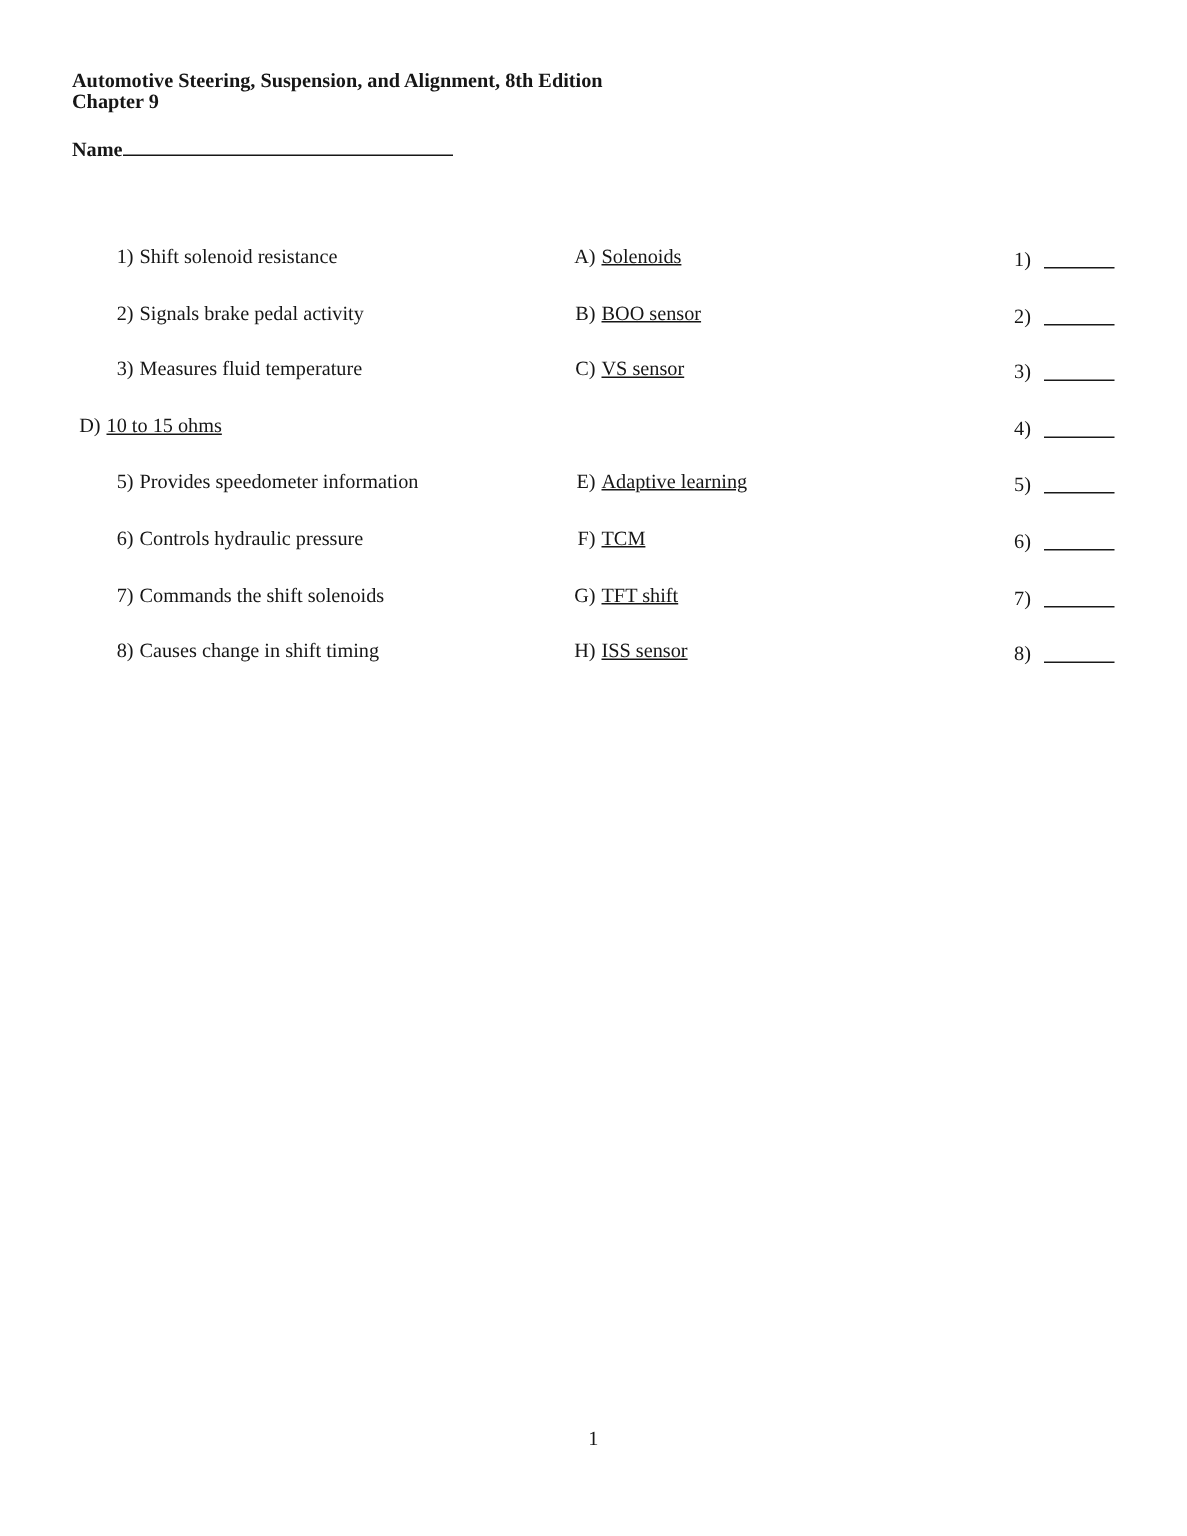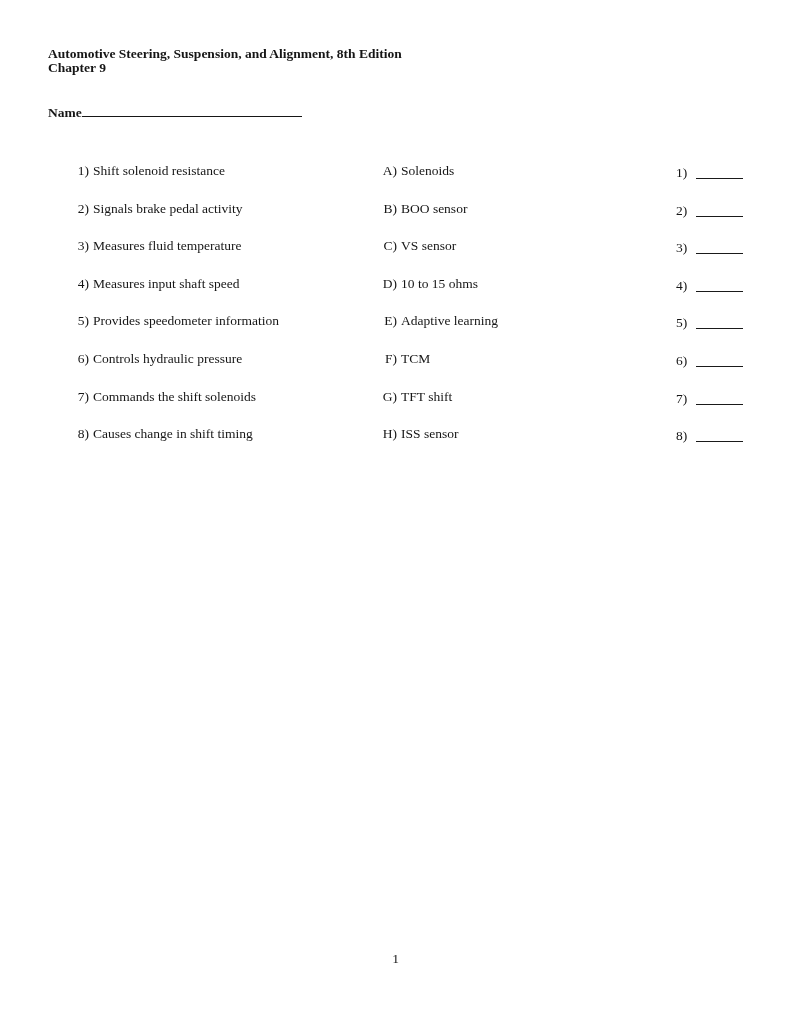--- a/index.html
+++ b/index.html
@@ -20,21 +20,21 @@
     position: absolute;
     left: 48px;
     top: 47px;
     font-size: 13.5px;
     font-weight: bold;
     line-height: 14px;
   }
   .name-row {
     position: absolute;
     left: 48px;
-    top: 103px;
+    top: 90px;
     font-size: 13.5px;
     font-weight: bold;
   }
   .name-line {
     display: inline-block;
     width: 220px;
     height: 13px;
     border-bottom: 1.4px solid #161616;
     vertical-align: baseline;
   }
@@ -60,20 +60,21 @@
     justify-content: space-between;
   }
   .cell-prompt {
     box-sizing: border-box;
     width: 330px;
     padding-left: 26px;
   }
   .cell-option {
     box-sizing: border-box;
     width: 298px;
+    text-decoration: underline;
   }
   .cell-answer {
     box-sizing: border-box;
     width: 82px;
     white-space: nowrap;
   }
   .tag-num {
     display: inline-block;
     width: 15px;
     text-align: right;
@@ -132,21 +133,20 @@
       <div class="cell-answer"><span>2)</span><span class="ans-blank"></span></div>
     </div>
 
     <div class="match-row">
       <div class="cell-prompt"><span class="tag-num">3)</span><span>Measures fluid temperature</span></div>
       <div class="cell-option"><span class="tag-letter">C)</span><span>VS sensor</span></div>
       <div class="cell-answer"><span>3)</span><span class="ans-blank"></span></div>
     </div>
 
     <div class="match-row">
-      <div class="cell-prompt"><span class="tag-num">4)</span><span>Measures input shaft speed</span></div>
       <div class="cell-option"><span class="tag-letter">D)</span><span>10 to 15 ohms</span></div>
       <div class="cell-answer"><span>4)</span><span class="ans-blank"></span></div>
     </div>
 
     <div class="match-row">
       <div class="cell-prompt"><span class="tag-num">5)</span><span>Provides speedometer information</span></div>
       <div class="cell-option"><span class="tag-letter">E)</span><span>Adaptive learning</span></div>
       <div class="cell-answer"><span>5)</span><span class="ans-blank"></span></div>
     </div>
 

